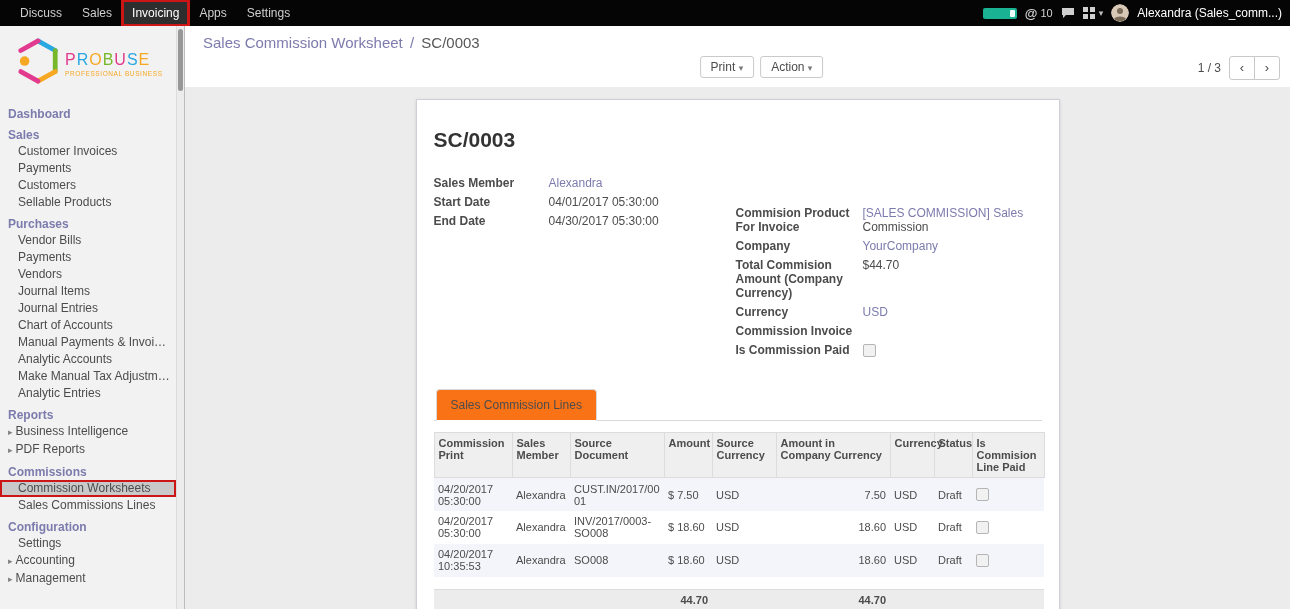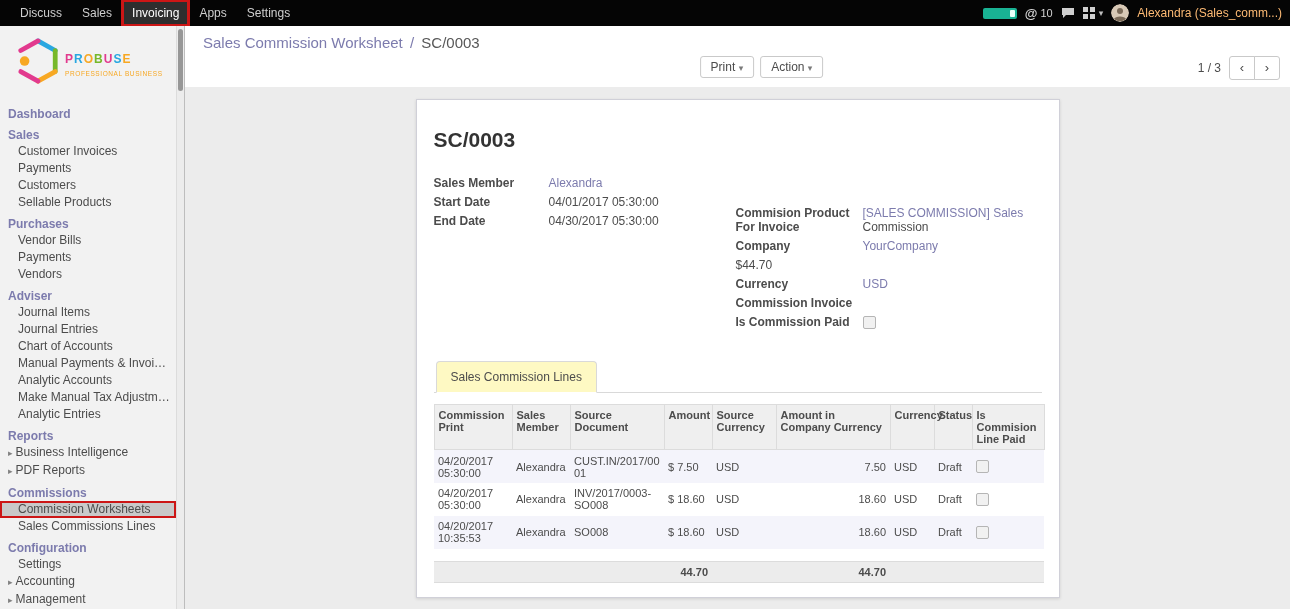--- a/index.html
+++ b/index.html
@@ -13,29 +13,29 @@
   .tb-menu.active { color:#fff; background:#2e2e2e; }
   .tb-menu.red-box { outline:3px solid var(--red); outline-offset:-2px; }
   .tb-right { margin-left:auto; display:flex; align-items:center; gap:8px; padding-right:8px; }
   .battery { width:34px; height:11px; background:#19b394; border-radius:2px; position:relative; display:inline-block; }
   .battery:after { content:""; position:absolute; right:2px; top:2px; bottom:2px; width:5px; background:#eafff8; border-radius:1px; }
   .tb-at { font-size:13px; color:#d4d4d4; font-weight:bold; }
   .tb-count { font-size:11px; color:#d4d4d4; margin-left:-5px; }
   .tb-ic { display:inline-flex; align-items:center; cursor:pointer; }
   .tb-caret { font-size:9px; color:#bdbdbd; margin-left:-4px; }
   .avatar { width:18px; height:18px; border-radius:50%; overflow:hidden; display:inline-block; }
-  .tb-user { font-size:12px; color:#fdba74; white-space:nowrap; cursor:pointer; }
+  .tb-user { font-size:12px; color:#ffffff; white-space:nowrap; cursor:pointer; }
 
   
   .main { display:flex; height:583px; }
 
   
   .sidebar { width:185px; background:#f2f2f2; border-right:1px solid #bdbdbd; position:relative; overflow:hidden; flex:none; }
   .logo { display:flex; align-items:center; gap:5px; padding:12px 4px 12px 16px; }
-  .brand { font-size:12px; font-weight:bold; letter-spacing:1px; line-height:17px; }
+  .brand { font-size:16px; font-weight:normal; letter-spacing:1px; line-height:17px; }
   .tagline { font-size:6.5px; color:#f7a823; letter-spacing:0.6px; margin-top:2px; white-space:nowrap; }
   .sb-menu { margin-right:8px; }
   .sb-heading { color:var(--accent); font-weight:bold; font-size:12px; line-height:14px; padding:3px 4px 1px 8px; margin-top:3px; cursor:pointer; white-space:nowrap; }
   .sb-item { padding:2px 4px 2px 18px; font-size:12px; line-height:13px; color:#4c4c4c; cursor:pointer; white-space:nowrap; overflow:hidden; text-overflow:ellipsis; }
   .sb-item.selected { background:#c9c9c9; }
   .sb-item.annotated { outline:2px solid var(--red); outline-offset:-2px; }
   .sb-arrow { color:#818181; font-size:9px; margin-right:3px; margin-left:-10px; }
   .sb-scroll { position:absolute; top:0; right:0; width:8px; height:100%; background:#ececec; border-left:1px solid #dcdcdc; }
   .sb-thumb { position:absolute; top:3px; right:1px; width:5px; height:62px; background:#979797; border-radius:3px; }
 
@@ -69,21 +69,21 @@
   .fgroup.right { flex:1;margin-top:30px; }
   .field-row { display:flex; margin-bottom:5px; align-items:flex-start; }
   .field-label { font-weight:bold; font-size:12px; color:#4c4c4c; padding-right:8px; flex:none; }
   .left .field-label { width:115px; }
   .right .field-label { width:127px; }
   .field-value { font-size:12px; color:#4c4c4c; flex:1; min-height:14px; }
   .link { color:var(--accent); cursor:pointer; }
   .o-checkbox { display:inline-block; width:13px; height:13px; border:1px solid #b5b5b5; background:#f1f1f1; border-radius:2px; vertical-align:middle; cursor:pointer; }
 
   .tabs { margin-top:26px; border-bottom:1px solid #d9d9d9; padding-left:2px; }
-  .tab { display:inline-block; padding:8px 14px; border:1px solid #d9d9d9; border-bottom:1px solid #fff; border-radius:4px 4px 0 0; background:#fef9c3; position:relative; top:1px; cursor:pointer; font-size:12px; }
+  .tab { display:inline-block; padding:8px 14px; border:1px solid #d9d9d9; border-bottom:1px solid #fff; border-radius:4px 4px 0 0; background:#f97316; position:relative; top:1px; cursor:pointer; font-size:12px; }
 
   table.lines { width:100%; border-collapse:collapse; font-size:11px; margin-top:11px; table-layout:fixed; }
   .lines th { background:#efefef; border:1px solid #dcdcdc; font-weight:bold; text-align:left; padding:4px 4px; color:#4c4c4c; vertical-align:top; cursor:pointer; }
   .lines td { padding:4px 4px; vertical-align:middle; word-wrap:break-word; }
   .lines tbody tr { height:33px; cursor:pointer; }
   .lines tbody tr:nth-child(odd) { background:#f4f4fb; }
   .lines .num { text-align:right; }
   .lines tfoot tr.spacer td { height:13px; padding:0; background:#fff; }
   .lines tfoot tr.totals td { background:#ececec; font-weight:bold; border-top:1px solid #dcdcdc; border-bottom:1px solid #dcdcdc; }
 </style>
@@ -150,21 +150,20 @@
         <div class="sb-heading">Dashboard</div>
         <div class="sb-heading">Sales</div>
         <div class="sb-item"><span>Customer Invoices</span></div>
         <div class="sb-item"><span>Payments</span></div>
         <div class="sb-item"><span>Customers</span></div>
         <div class="sb-item"><span>Sellable Products</span></div>
         <div class="sb-heading">Purchases</div>
         <div class="sb-item"><span>Vendor Bills</span></div>
         <div class="sb-item"><span>Payments</span></div>
         <div class="sb-item"><span>Vendors</span></div>
-        <div class="sb-heading">Adviser</div>
         <div class="sb-item"><span>Journal Items</span></div>
         <div class="sb-item"><span>Journal Entries</span></div>
         <div class="sb-item"><span>Chart of Accounts</span></div>
         <div class="sb-item"><span>Manual Payments &amp; Invoice...</span></div>
         <div class="sb-item"><span>Analytic Accounts</span></div>
         <div class="sb-item"><span>Make Manual Tax Adjustme...</span></div>
         <div class="sb-item"><span>Analytic Entries</span></div>
         <div class="sb-heading">Reports</div>
         <div class="sb-item"><span class="sb-arrow">▸</span><span>Business Intelligence</span></div>
         <div class="sb-item"><span class="sb-arrow">▸</span><span>PDF Reports</span></div>
@@ -224,20 +223,21 @@
           <div class="fgroup right">
               <div class="field-row">
                 <div class="field-label">Commision Product For Invoice</div>
                 <div class="field-value"><span class="link">[SALES COMMISSION] Sales</span><div>Commission</div></div>
               </div>
               <div class="field-row">
                 <div class="field-label">Company</div>
                 <div class="field-value"><span class="link">YourCompany</span></div>
               </div>
               <div class="field-row">
+                <div class="field-label">Total Commision Amount (Company Currency)</div>
                 <div class="field-value">$44.70</div>
               </div>
               <div class="field-row">
                 <div class="field-label">Currency</div>
                 <div class="field-value"><span class="link">USD</span></div>
               </div>
               <div class="field-row">
                 <div class="field-label">Commission Invoice</div>
                 <div class="field-value"></div>
               </div>

